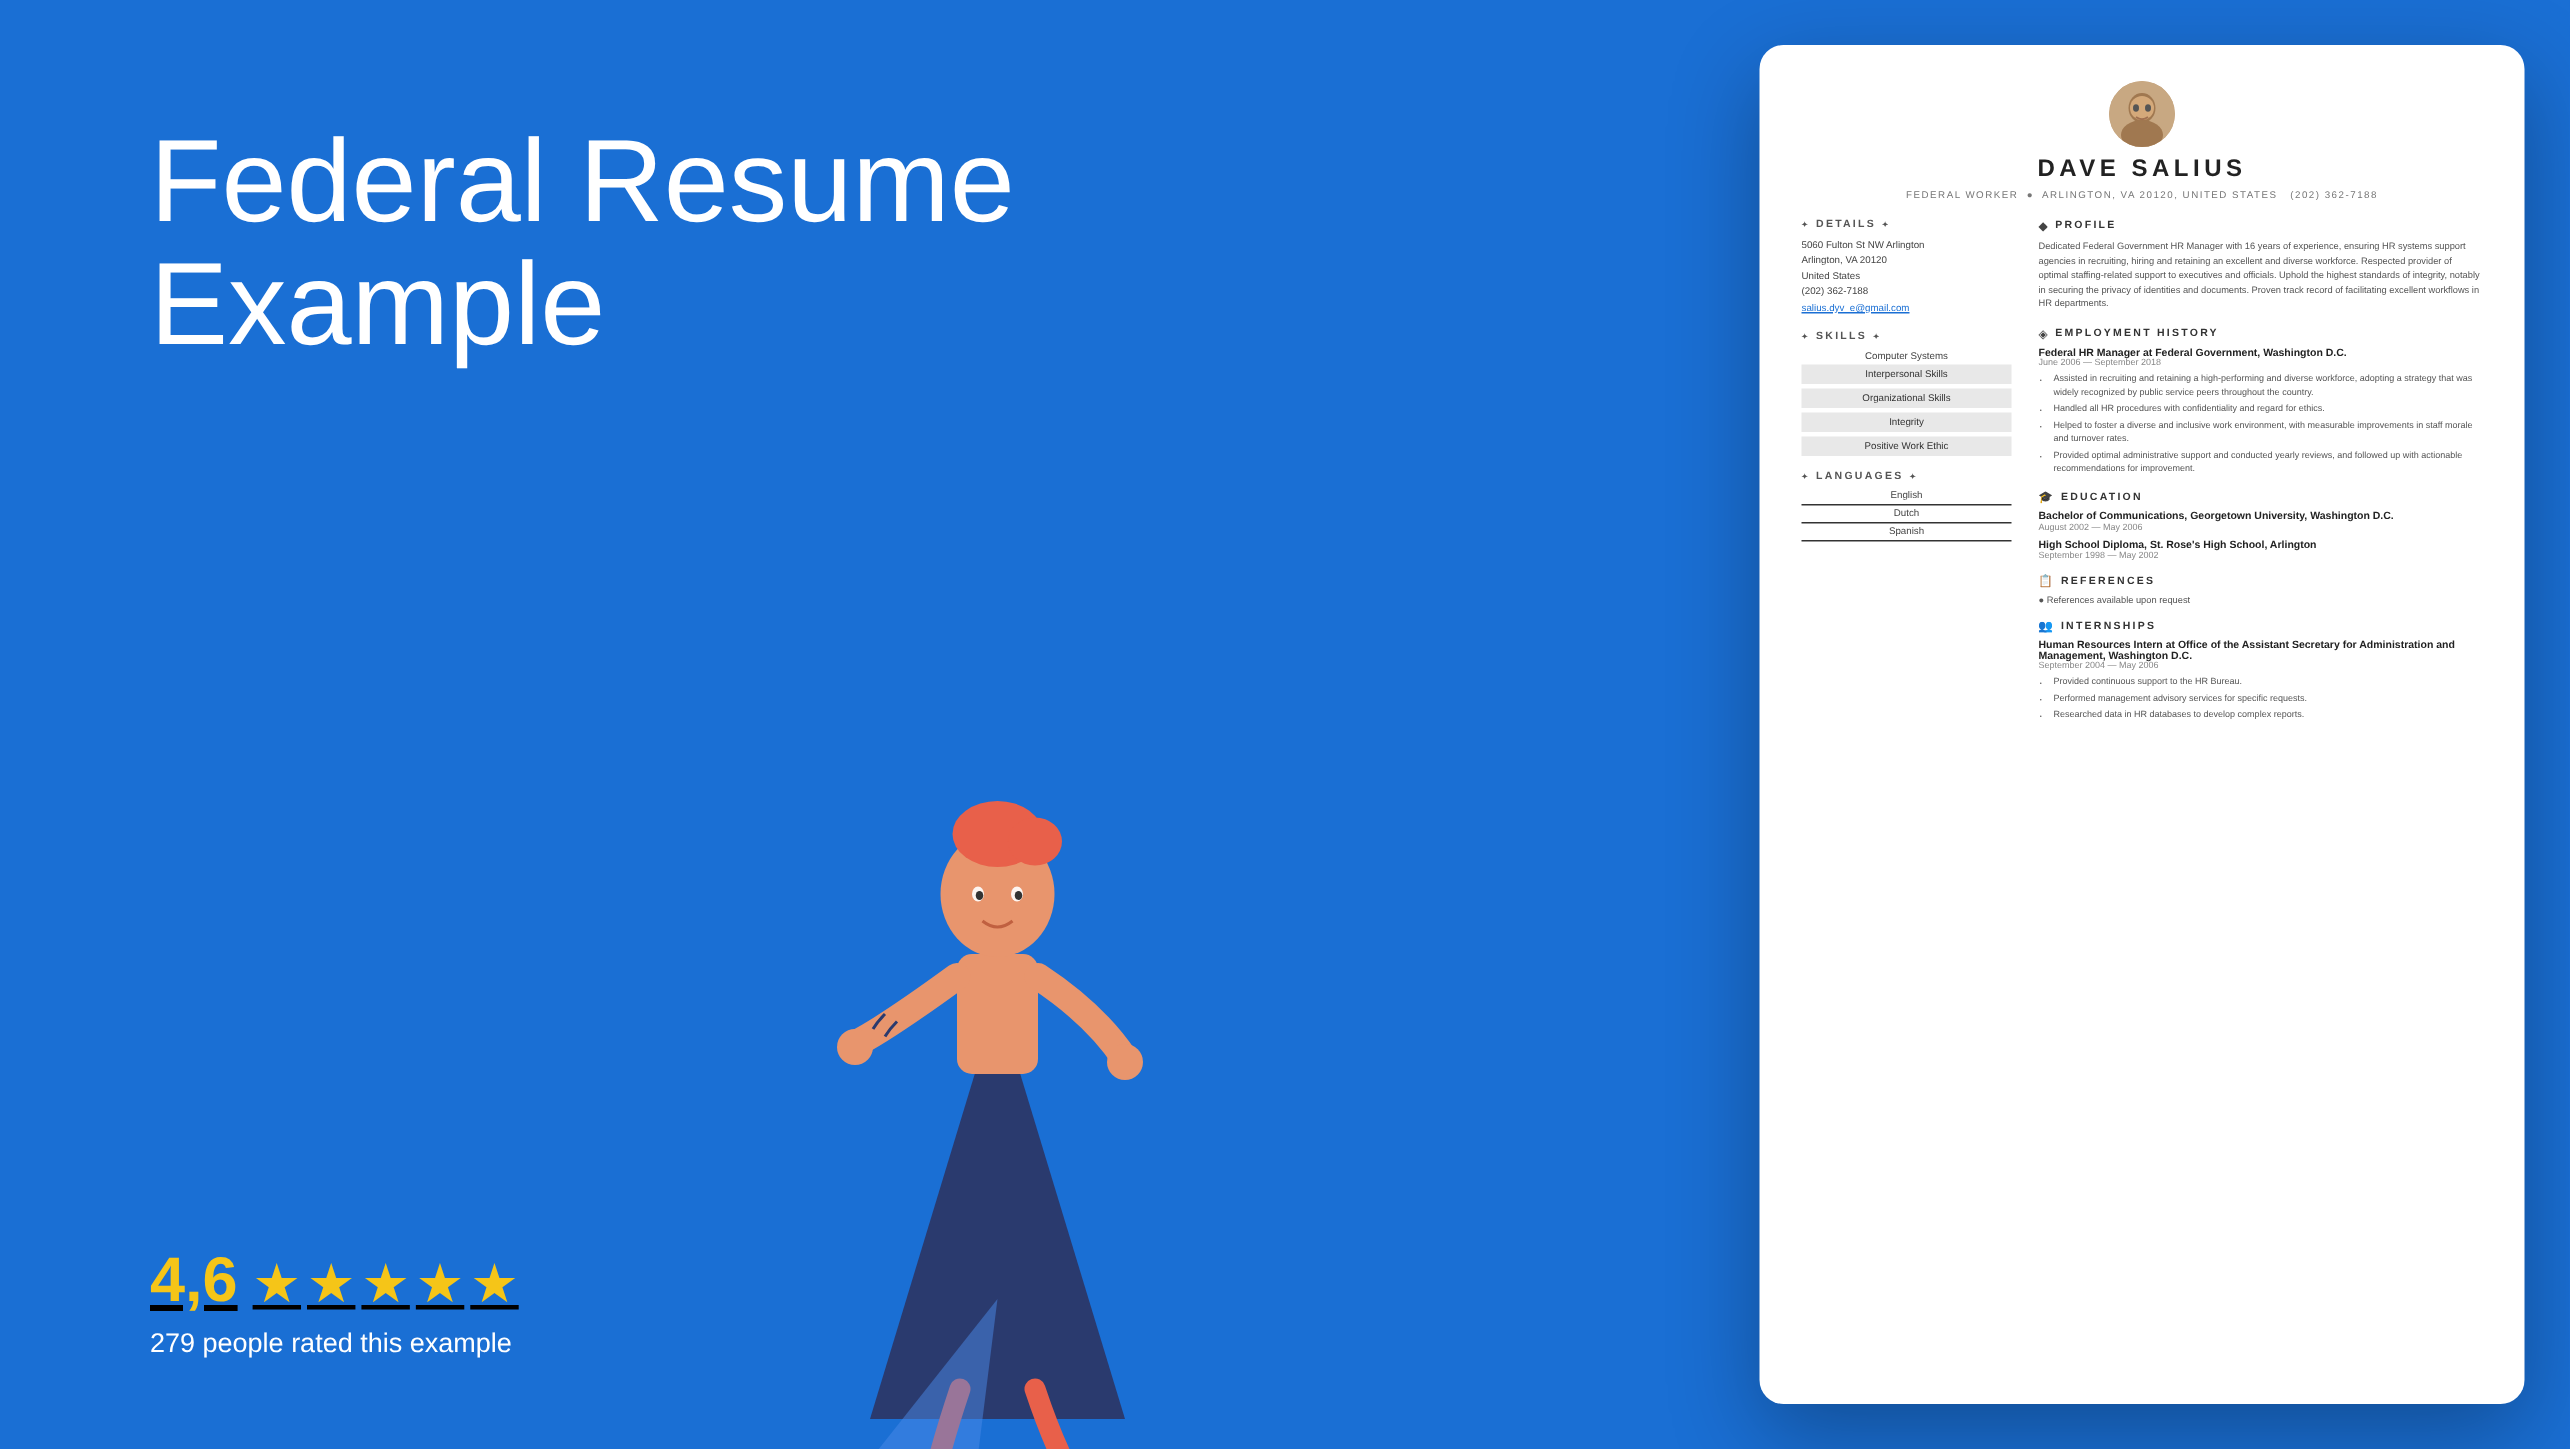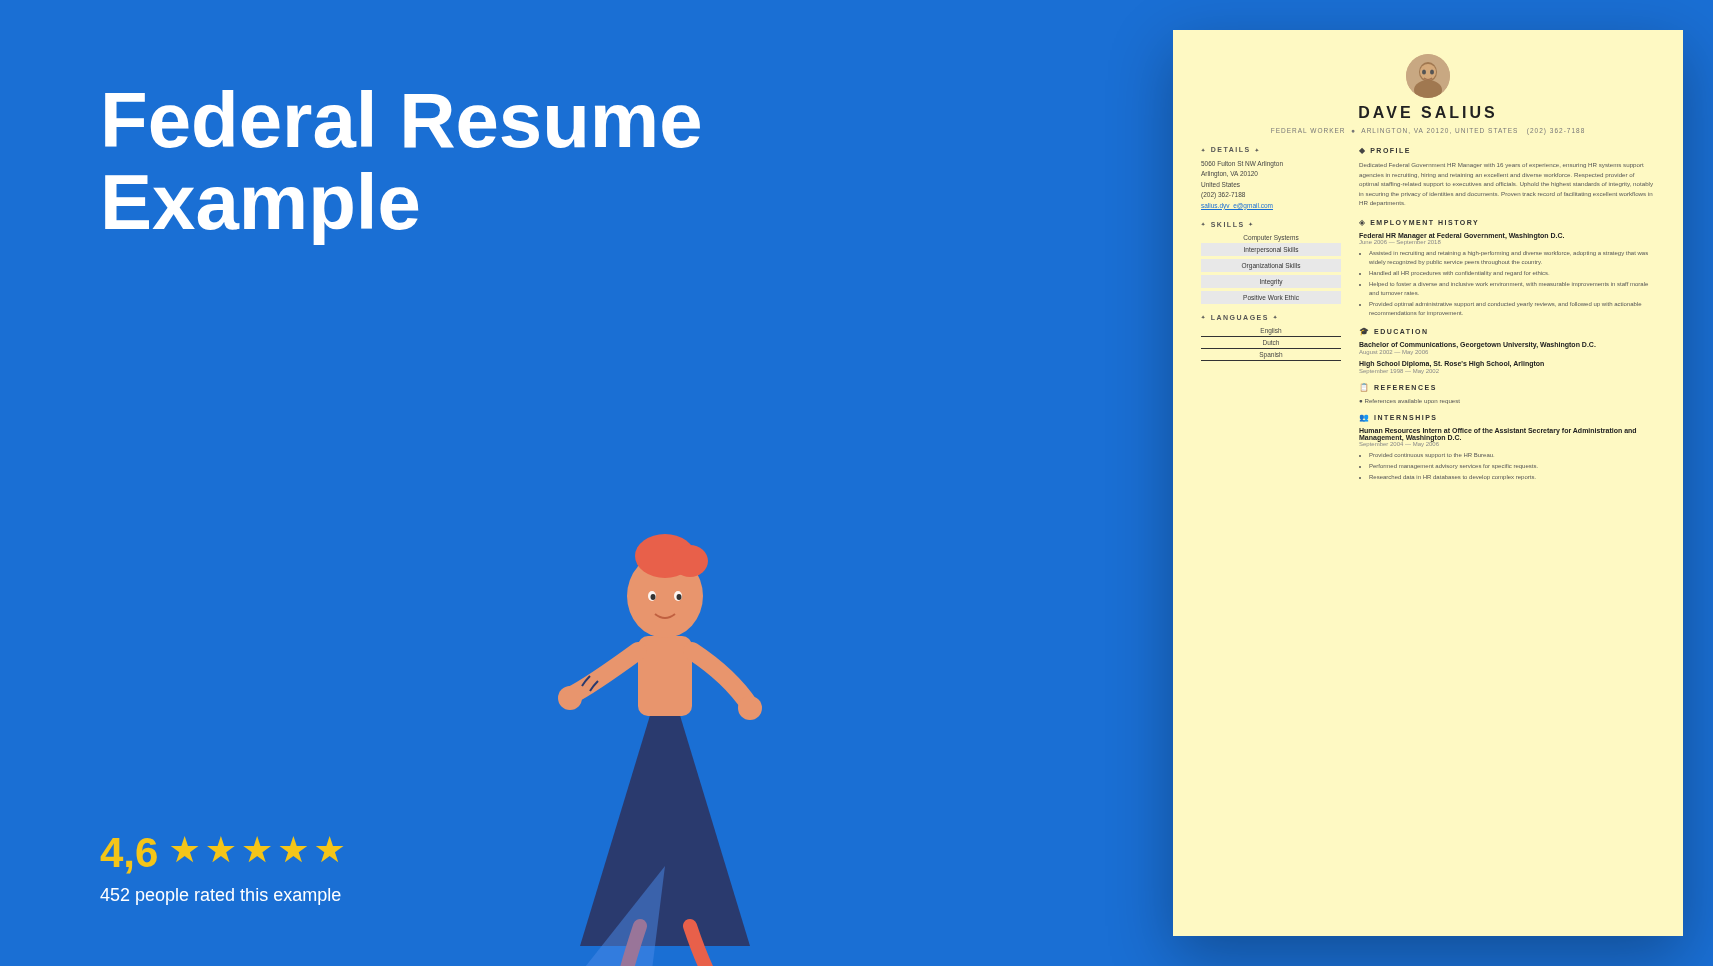--- a/index.html
+++ b/index.html
@@ -19,21 +19,21 @@
       width: 820px;
       height: 966px;
       display: flex;
       flex-direction: column;
       justify-content: center;
       padding: 80px 80px 60px 100px;
     }
 
     .main-title {
       font-size: 78px;
-      font-weight: 700;
+      font-weight: 400;
       color: #ffffff;
       line-height: 1.05;
       margin-bottom: 16px;
     }
 
     .subtitle {
       font-size: 22px;
       font-weight: 400;
       color: #ffffff;
       line-height: 1.5;
@@ -72,22 +72,22 @@
       margin-top: 8px;
     }
 
     
     .resume-wrapper {
       position: absolute;
       right: 30px;
       top: 30px;
       bottom: 30px;
       width: 510px;
-      background: #fef9c3;
-      border-radius: 0;
+      background: #ffffff;
+      border-radius: 16px;
       box-shadow: 0 20px 60px rgba(0,0,0,0.3);
       overflow: hidden;
       padding: 0;
     }
 
     .resume-inner {
       padding: 24px 28px;
       font-family: Arial, sans-serif;
       font-size: 7.5px;
       color: #333;
@@ -280,31 +280,31 @@
       height: 500px;
     }
   </style>
 </head>
 <body>
 
 <div class="left-panel">
   <h1 class="main-title">Federal Resume<br>Example</h1>
 
   <div class="rating-section">
-    <div style="display:flex; align-items:flex-start; margin-bottom:8px;">
+    <div style="display:flex; align-items:flex-end; margin-bottom:8px;text-decoration:underline;">
       <span class="rating-number">4,6</span>
       <div class="stars-row">
         <span class="star">★</span>
         <span class="star">★</span>
         <span class="star">★</span>
         <span class="star">★</span>
         <span class="star">★</span>
       </div>
     </div>
-    <p class="rating-count">452 people rated this example</p>
+    <p class="rating-count">279 people rated this example</p>
   </div>
 </div>
 
 <svg class="person-svg" viewBox="0 0 350 500" xmlns="http://www.w3.org/2000/svg">
 
   <polygon points="175,200 90,480 260,480" fill="#2a3a6e"></polygon>
 
   <rect x="148" y="170" width="54" height="80" rx="10" fill="#e8956d"></rect>
 
   <ellipse cx="175" cy="130" rx="38" ry="42" fill="#e8956d"></ellipse>

